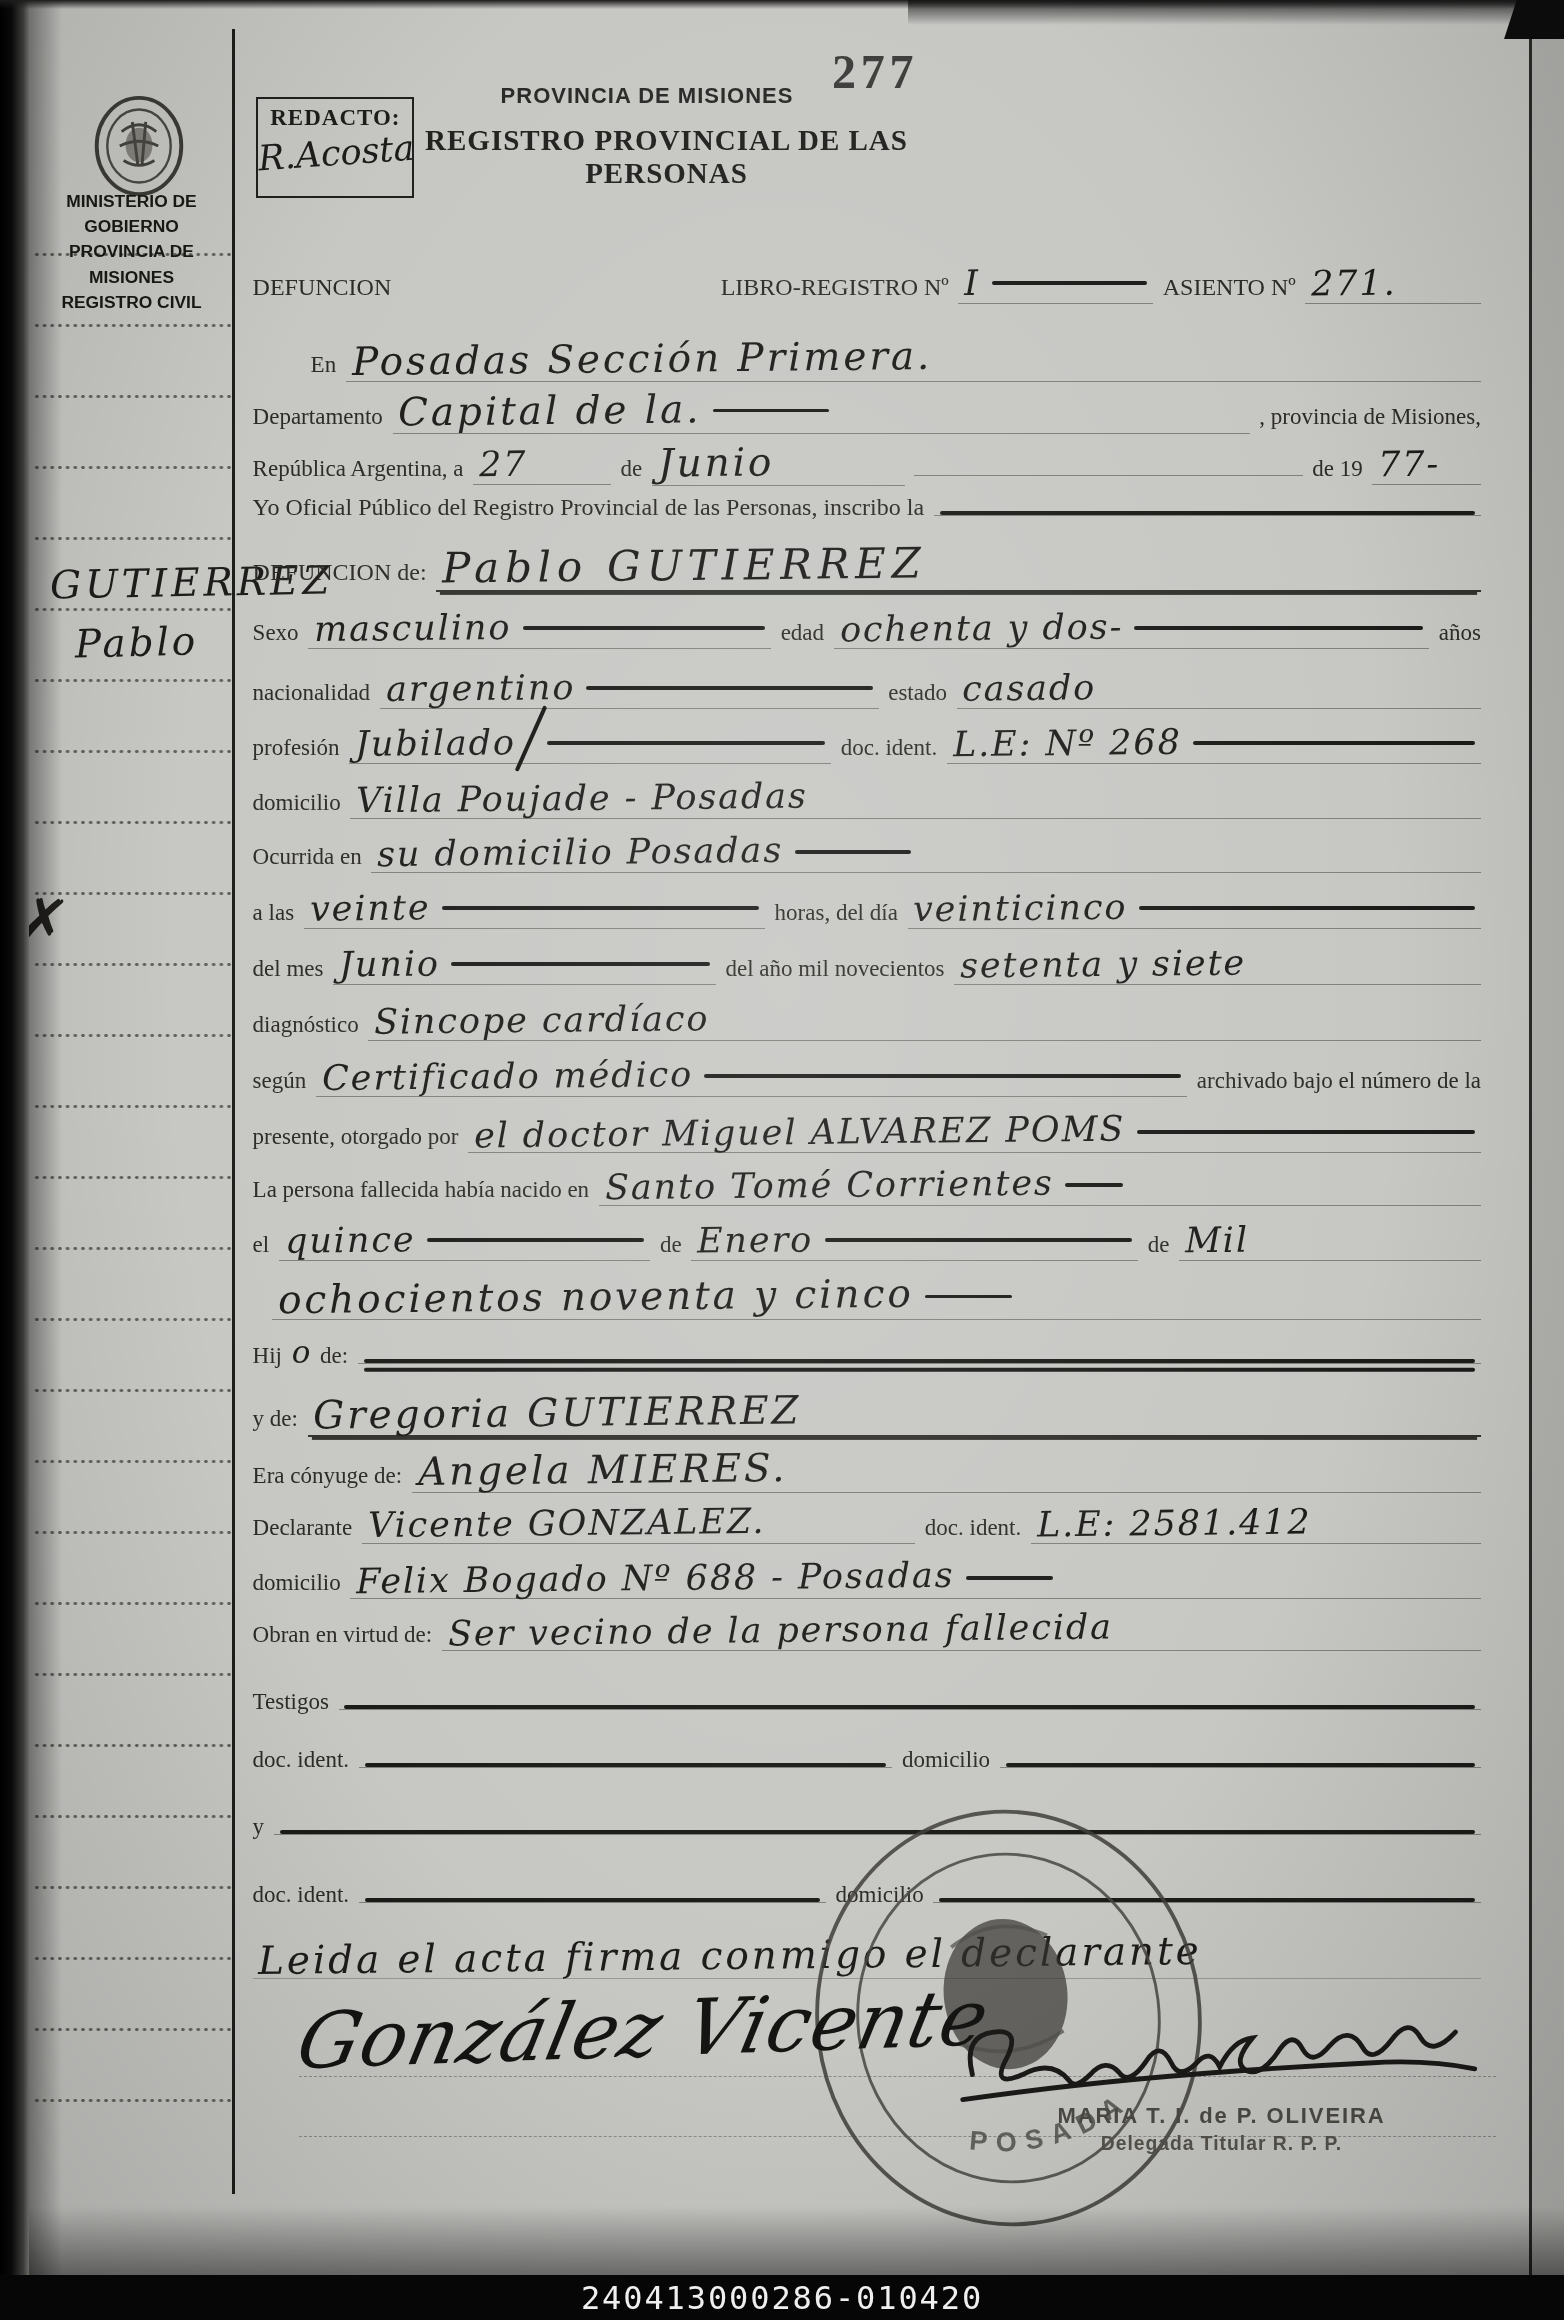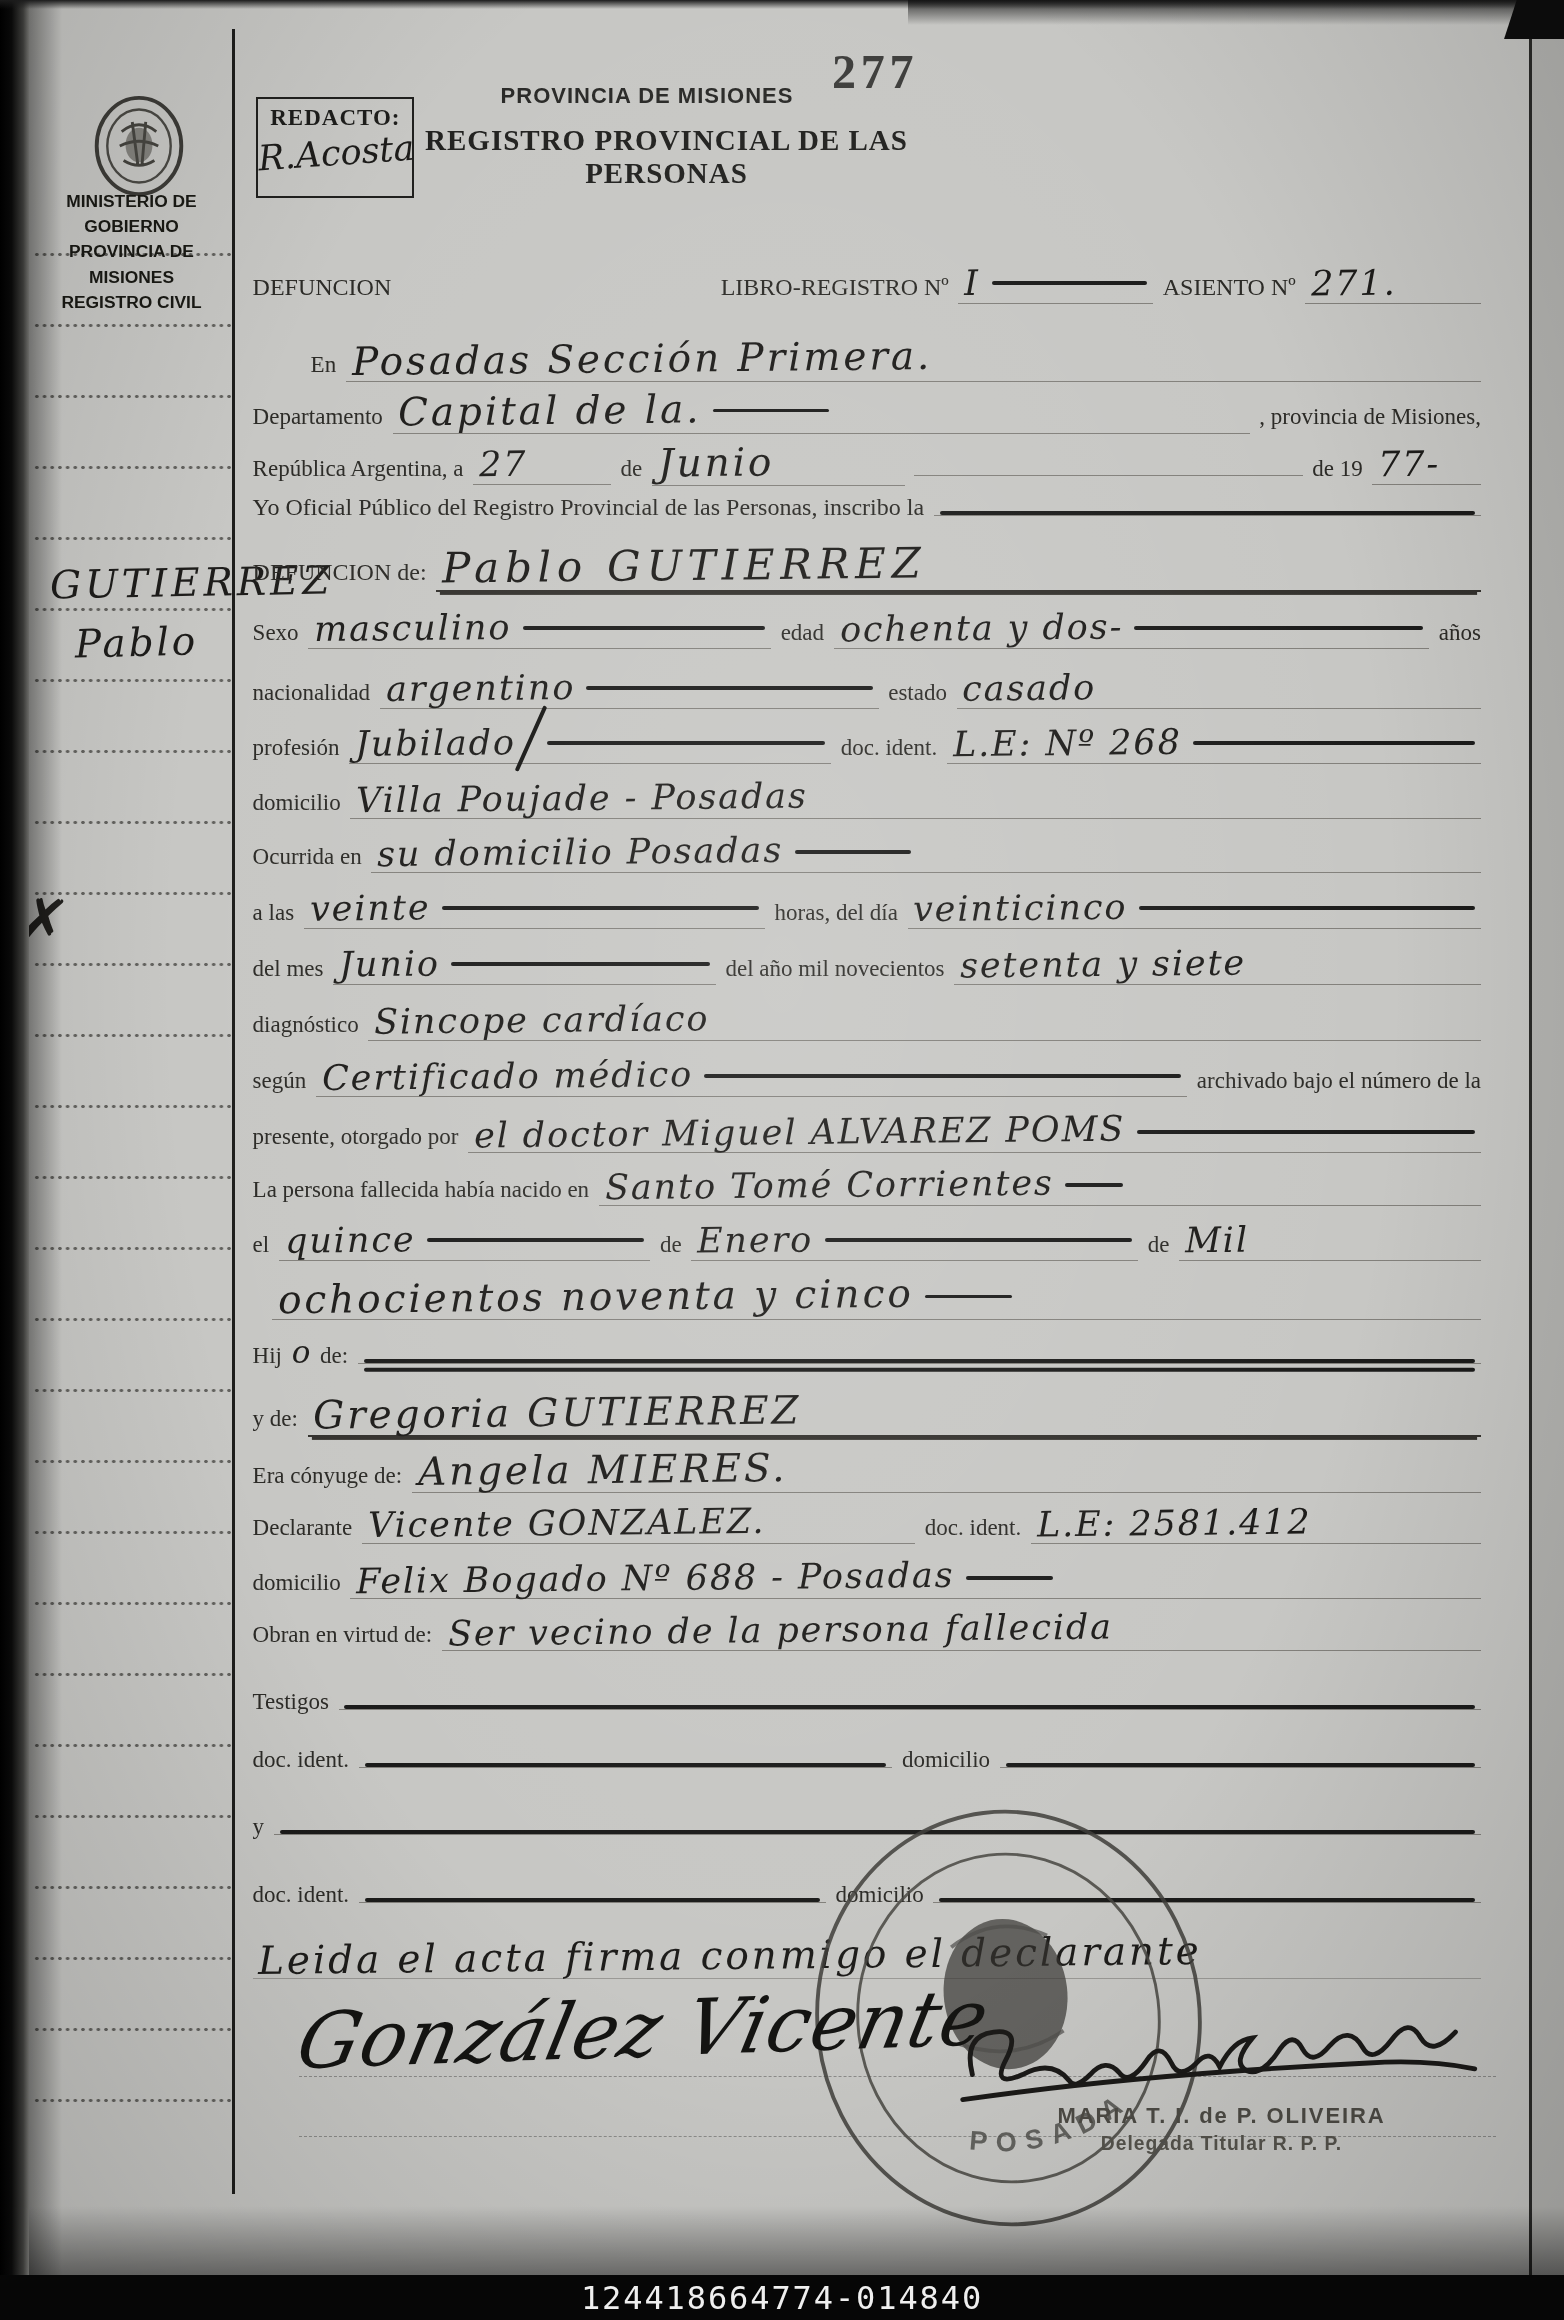--- a/index.html
+++ b/index.html
@@ -435,16 +435,16 @@
   </div>
 
   <div class="vignette"></div>
   <div class="spine-shadow"></div>
   <div class="spine"></div>
   <div class="top-edge"></div>
   <div class="top-band-right"></div>
   <div class="corner-tr"></div>
   <div class="bottom-shade"></div>
   <div class="footer-band">
-    <span class="footer-code">124418664774-014840</span>
+    <span class="footer-code">240413000286-010420</span>
   </div>
 </div>
 
 
 </body></html>

